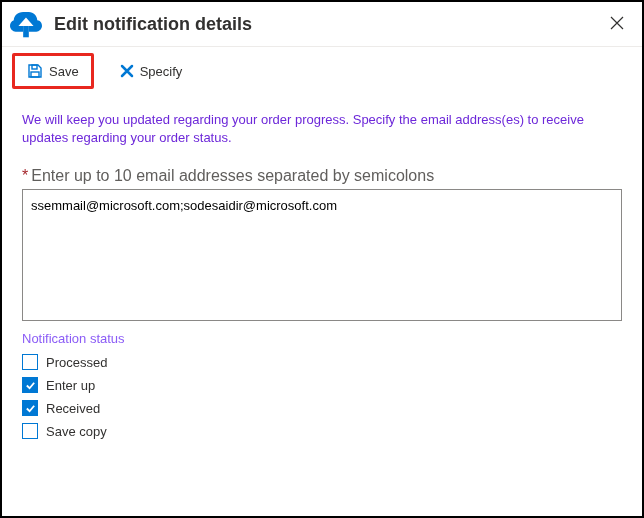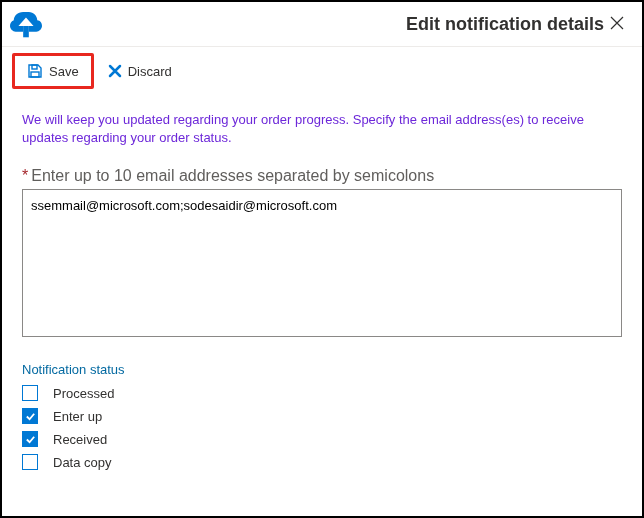--- a/index.html
+++ b/index.html
@@ -11,21 +11,20 @@
       width: 644px;
       height: 518px;
       border: 2px solid #000;
       overflow: hidden;
     }
     .header {
       display: flex;
       align-items: center;
       padding: 8px 12px 8px 8px;
       border-bottom: 1px solid #edebe9;
-      text-align: right;
     }
     .header .title {
       font-size: 18px;
       font-weight: 600;
       margin-left: 12px;
       flex: 1;
     }
     .header .close-x {
       font-size: 18px;
       color: #323130;
@@ -33,21 +32,21 @@
       padding: 2px 6px;
     }
     .app-icon {
       width: 32px;
       height: 28px;
       flex-shrink: 0;
     }
     .toolbar {
       display: flex;
       padding: 6px 10px;
-      gap: 4px;
+      gap: 16px;
     }
     .save-highlight {
       border: 3px solid #e8281f;
       border-radius: 2px;
       padding: 2px;
       display: inline-block;
     }
     .btn {
       display: inline-flex;
       align-items: center;
@@ -72,32 +71,32 @@
       color: #605e5c;
       margin-bottom: 4px;
       font-size: 16px;
     }
     .required-star {
       color: #a4262c;
       margin-right: 3px;
     }
     .email-textarea {
       width: 100%;
-      height: 148px;
+      height: 132px;
       border: 1px solid #8a8886;
       padding: 8px;
       font-family: inherit;
       font-size: 13px;
       resize: none;
       outline: none;
     }
     .section-label {
-      margin-top: 22px;
+      margin-top: 7px;
       margin-bottom: 8px;
-      color: #0369a1;
+      color: #8b5cf6;
       font-size: 13px;
     }
     .checkbox-row {
       display: flex;
       align-items: center;
       gap: 8px;
       margin-bottom: 7px;
     }
     .cbx {
       width: 16px;
@@ -109,21 +108,20 @@
       cursor: pointer;
     }
     .cbx.checked {
       background: #0078d4;
     }
     .cbx.checked svg { display:block; }
     .cbx svg { display:none; }
     .cbx-label {
       color: #323130;
       font-size: 13px;
-      margin-left: 7px;
     }
   </style>
 </head>
 <body>
 
 <div class="header">
   <span class="app-icon">
     <svg viewBox="0 0 34 30">
       <path fill="#0078d4" d="M14 2 C8 2 4 6 4 11 C4 11 4 11 4 11 C1 12 0 15 0 17 C0 20 3 23 6 23 L14 23 L14 17 L9 17 L17 8 L25 17 L20 17 L20 23 L28 23 C31 23 34 20 34 17 C34 14 32 11 29 11 C29 6 25 2 20 2 C18 2 16 2 14 2 Z"></path>
       <rect fill="#0078d4" x="14" y="17" width="6" height="12"></rect>
@@ -145,21 +143,21 @@
         <rect fill="none" stroke="#0078d4" stroke-width="1.4" x="5" y="2" width="5" height="4"></rect>
         <rect fill="none" stroke="#0078d4" stroke-width="1.4" x="4" y="9" width="8" height="5"></rect>
       </svg>
       <span>Save</span>
     </button>
   </span>
   <button class="btn">
     <svg width="14" height="14" viewBox="0 0 14 14">
       <path stroke="#0078d4" stroke-width="2.5" stroke-linecap="round" fill="none" d="M2 2 L12 12 M12 2 L2 12"></path>
     </svg>
-    <span>Discard</span>
+    <span>Specify</span>
   </button>
 </div>
 
 <div class="content">
   <p class="desc">We will keep you updated regarding your order progress. Specify the email address(es) to receive updates regarding your order status.</p>
 
   <div class="field-label">
     <span class="required-star">*</span><span>Enter up to 10 email addresses separated by semicolons</span>
   </div>
   <textarea class="email-textarea" style="">ssemmail@microsoft.com;sodesaidir@microsoft.com</textarea>
@@ -185,16 +183,16 @@
       <svg width="11" height="11" viewBox="0 0 12 12">
             <path fill="none" stroke="#fff" stroke-width="2" d="M2 6 L5 9 L10 3"></path>
           </svg>
     </span>
     <span class="cbx-label">Received</span>
       </div>
       <div class="checkbox-row">
     <span class="cbx ">
       
     </span>
-    <span class="cbx-label">Data copy</span>
+    <span class="cbx-label">Save copy</span>
       </div>
     </div>
 </div>
 
 </body></html>

